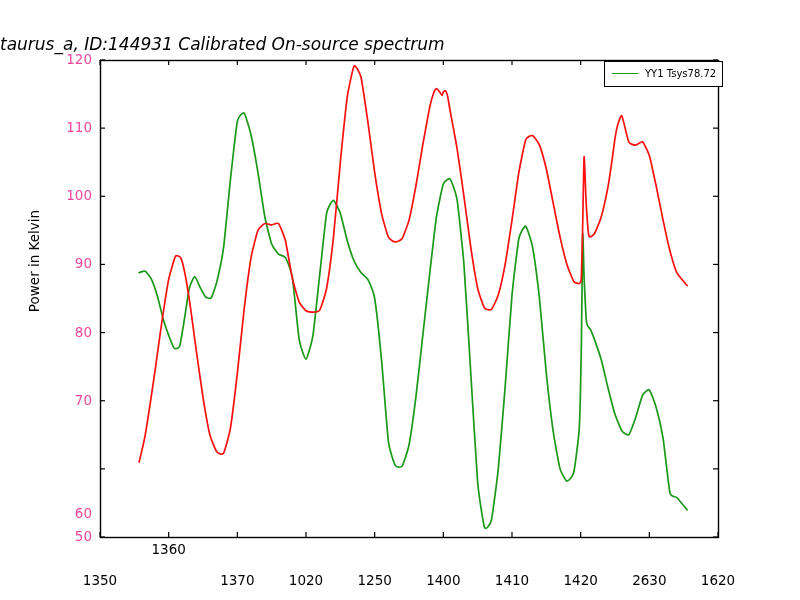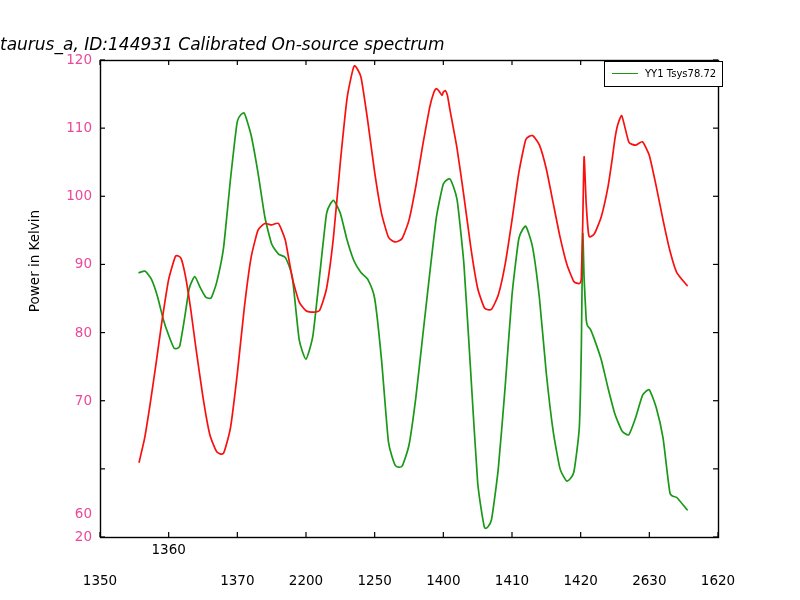--- a/index.html
+++ b/index.html
@@ -150,28 +150,28 @@
   <div id="legend-box" style="left: 604px; top: 61px;">
       <div class="legend-row">
         <div class="legend-swatch" style="border-top-color: rgb(26, 152, 24);"></div>
         <div class="legend-text">YY1 Tsys78.72</div>
       </div>
     </div>
 
 <div class="tick-label-x" style="left: 70px; top: 544px;">1350</div>
     <div class="tick-label-x" style="left: 138.667px; top: 513px;">1360</div>
     <div class="tick-label-x" style="left: 207.333px; top: 544px;">1370</div>
-    <div class="tick-label-x" style="left: 276px; top: 544px;">2200</div>
+    <div class="tick-label-x" style="left: 276px; top: 544px;">1020</div>
     <div class="tick-label-x" style="left: 344.667px; top: 544px;">1250</div>
     <div class="tick-label-x" style="left: 413.333px; top: 544px;">1400</div>
     <div class="tick-label-x" style="left: 482px; top: 544px;">1410</div>
     <div class="tick-label-x" style="left: 550.667px; top: 544px;">1420</div>
     <div class="tick-label-x" style="left: 619.333px; top: 544px;">2630</div>
     <div class="tick-label-x" style="left: 688px; top: 544px;">1620</div>
-    <div class="tick-label-y" style="left: 52px; top: 528px;">20</div>
+    <div class="tick-label-y" style="left: 52px; top: 528px;">50</div>
     <div class="tick-label-y" style="left: 52px; top: 459.857px; margin-top: 45px;">60</div>
     <div class="tick-label-y" style="left: 52px; top: 391.714px;">70</div>
     <div class="tick-label-y" style="left: 52px; top: 323.571px;">80</div>
     <div class="tick-label-y" style="left: 52px; top: 255.429px;">90</div>
     <div class="tick-label-y" style="left: 52px; top: 187.286px;">100</div>
     <div class="tick-label-y" style="left: 52px; top: 119.143px;">110</div>
     <div class="tick-label-y" style="left: 52px; top: 51px;">120</div>
   </div>
 
 </body></html>

